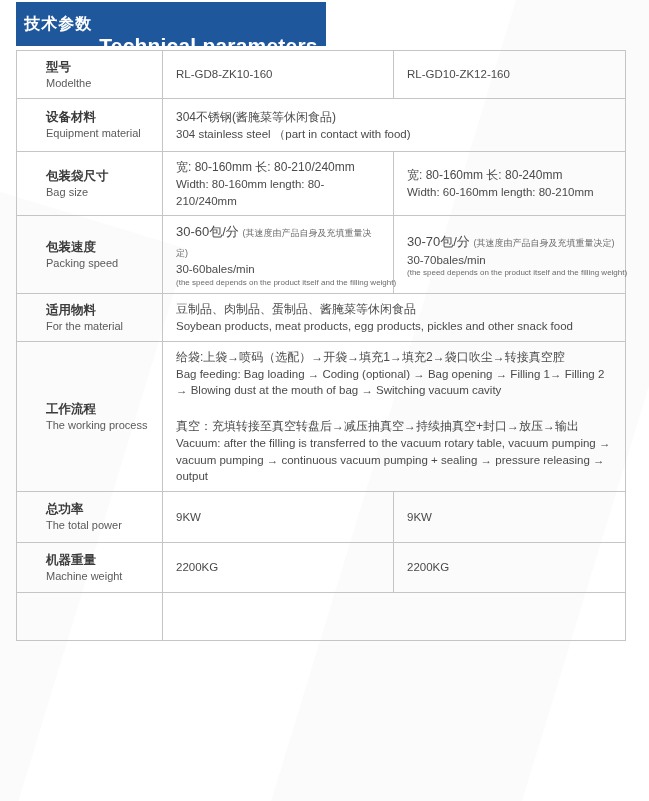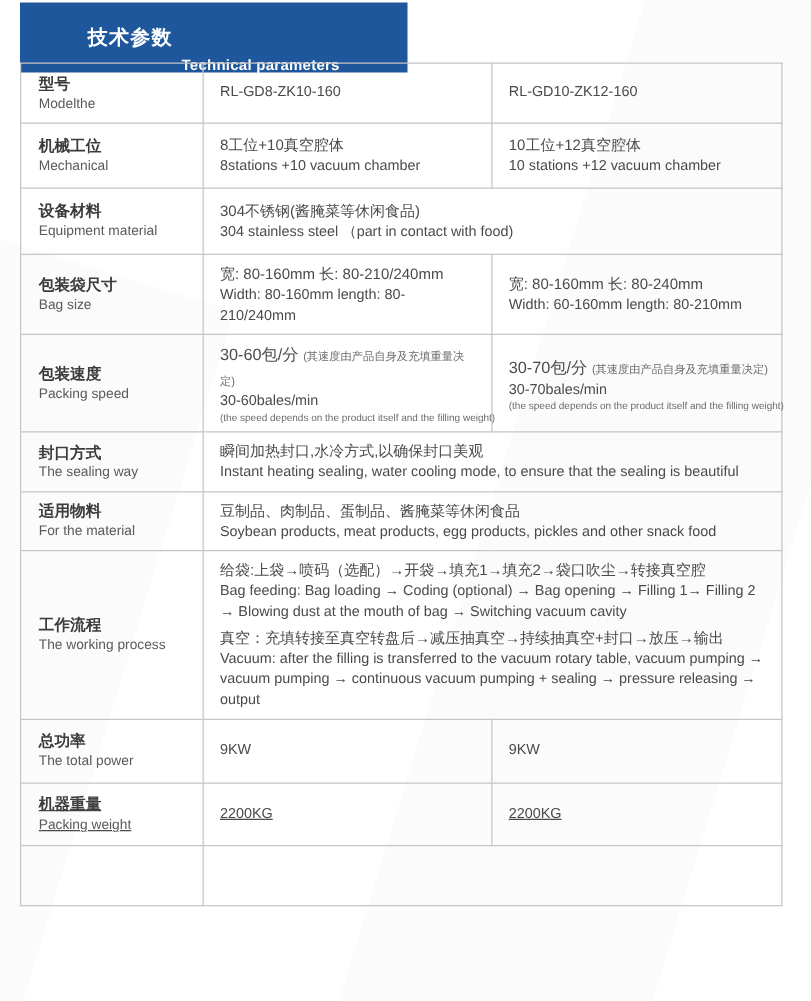--- a/index.html
+++ b/index.html
@@ -22,63 +22,63 @@
     position: absolute;
     background: rgba(170,170,170,0.05);
     pointer-events: none;
   }
   .band-1 { left: 390px; top: -120px; width: 240px; height: 1100px; transform: rotate(17deg); }
   .band-2 { left: -140px; top: 200px; width: 200px; height: 900px; transform: rotate(17deg); }
 
   .banner {
     position: absolute;
     left: 16px; top: 2px;
-    width: 310px; height: 56px;
+    width: 310px; height: 44px;
     background: var(--banner);
     color: #ffffff;
     display: flex; align-items: center; justify-content: center;
     gap: 7px;
   }
   .banner .zh-title { font-size: 16px; font-weight: bold; letter-spacing: 1px; }
-  .banner .en-title { font-size: 12px; font-weight: bold; letter-spacing: 0.2px; margin-top: 44px; }
+  .banner .en-title { font-size: 21px; font-weight: bold; letter-spacing: 0.2px; margin-top: 44px; }
 
   table.spec {
     position: absolute;
     left: 16px; top: 50px;
     width: 609px;
     border-collapse: collapse;
     table-layout: fixed;
   }
   .spec td {
     border: 1px solid var(--border);
     vertical-align: middle;
     padding: 6px 10px 6px 13px;
   }
-  .spec td.label { padding-left: 14px; }
+  .spec td.label { padding-left: 29px; }
   .label .zh { font-size: 12.5px; font-weight: 600; color: var(--label); line-height: 1.45; }
   .label .en { font-size: 11px; font-weight: 400; color: #5a5a5a; line-height: 1.4; }
 
   .val .line-zh { font-size: 12px; color: var(--text); line-height: 1.5; }
   .val .line-en { font-size: 11.5px; color: var(--text); line-height: 1.45; }
   .val .big { font-size: 13px; }
   .val .note { font-size: 8px; color: var(--note); white-space: nowrap; }
   .val .note-inline { font-size: 9px; color: var(--note); }
-  .val .group-gap { margin-top: 2px; }
+  .val .group-gap { margin-top: 18px; }
 
   tr.r0  { height: 48px; }
   tr.r1  { height: 52px; }
   tr.r2  { height: 53px; }
   tr.r3  { height: 53px; }
   tr.r4  { height: 46px; }
   tr.r5  { height: 58px; }
   tr.r6  { height: 46px; }
   tr.r7  { height: 43px; }
   tr.r8  { height: 116px; }
   tr.r9  { height: 51px; }
-  tr.r10 { height: 50px; text-decoration: underline; }
+  tr.r10 { height: 50px; }
   tr.r11 { height: 51px; }
   tr.r12 { height: 48px; }
 </style>
 </head>
 <body>
 
 <div class="watermark-band band-1"></div>
 <div class="watermark-band band-2"></div>
 
 <div class="banner">
@@ -100,34 +100,20 @@
         <div class="en">Modelthe</div>
       </td>
       <td class="val">
         <div class="line-en">RL-GD8-ZK10-160</div>
       </td>
       <td class="val">
         <div class="line-en">RL-GD10-ZK12-160</div>
       </td>
     </tr>
 
-    <tr class="r1">
-      <td class="label">
-        <div class="zh">机械工位</div>
-        <div class="en">Mechanical</div>
-      </td>
-      <td class="val">
-        <div class="line-zh">8工位+10真空腔体</div>
-        <div class="line-en">8stations +10 vacuum chamber</div>
-      </td>
-      <td class="val">
-        <div class="line-zh">10工位+12真空腔体</div>
-        <div class="line-en">10 stations +12 vacuum chamber</div>
-      </td>
-    </tr>
 
     <tr class="r2">
       <td class="label">
         <div class="zh">设备材料</div>
         <div class="en">Equipment material</div>
       </td>
       <td class="val" colspan="2">
         <div class="line-zh">304不锈钢(酱腌菜等休闲食品)</div>
         <div class="line-en">304 stainless steel （part in contact with food)</div>
       </td>
@@ -165,30 +151,20 @@
       <td class="val">
         <div class="line-zh big">
           <span>30-70包/分</span>
           <span class="note-inline">(其速度由产品自身及充填重量决定)</span>
         </div>
         <div class="line-en">30-70bales/min</div>
         <div class="note">(the speed depends on the product itself and the filling weight)</div>
       </td>
     </tr>
 
-    <tr class="r6">
-      <td class="label">
-        <div class="zh">封口方式</div>
-        <div class="en">The sealing way</div>
-      </td>
-      <td class="val" colspan="2">
-        <div class="line-zh">瞬间加热封口,水冷方式,以确保封口美观</div>
-        <div class="line-en">Instant heating sealing, water cooling mode, to ensure that the sealing is beautiful</div>
-      </td>
-    </tr>
 
     <tr class="r7">
       <td class="label">
         <div class="zh">适用物料</div>
         <div class="en">For the material</div>
       </td>
       <td class="val" colspan="2">
         <div class="line-zh">豆制品、肉制品、蛋制品、酱腌菜等休闲食品</div>
         <div class="line-en">Soybean products, meat products, egg products, pickles and other snack food</div>
       </td>
@@ -216,21 +192,21 @@
         <div class="line-en">9KW</div>
       </td>
       <td class="val">
         <div class="line-en">9KW</div>
       </td>
     </tr>
 
     <tr class="r10">
       <td class="label">
         <div class="zh">机器重量</div>
-        <div class="en">Packing weight</div>
+        <div class="en">Machine weight</div>
       </td>
       <td class="val">
         <div class="line-en">2200KG</div>
       </td>
       <td class="val">
         <div class="line-en">2200KG</div>
       </td>
     </tr>
 
 

